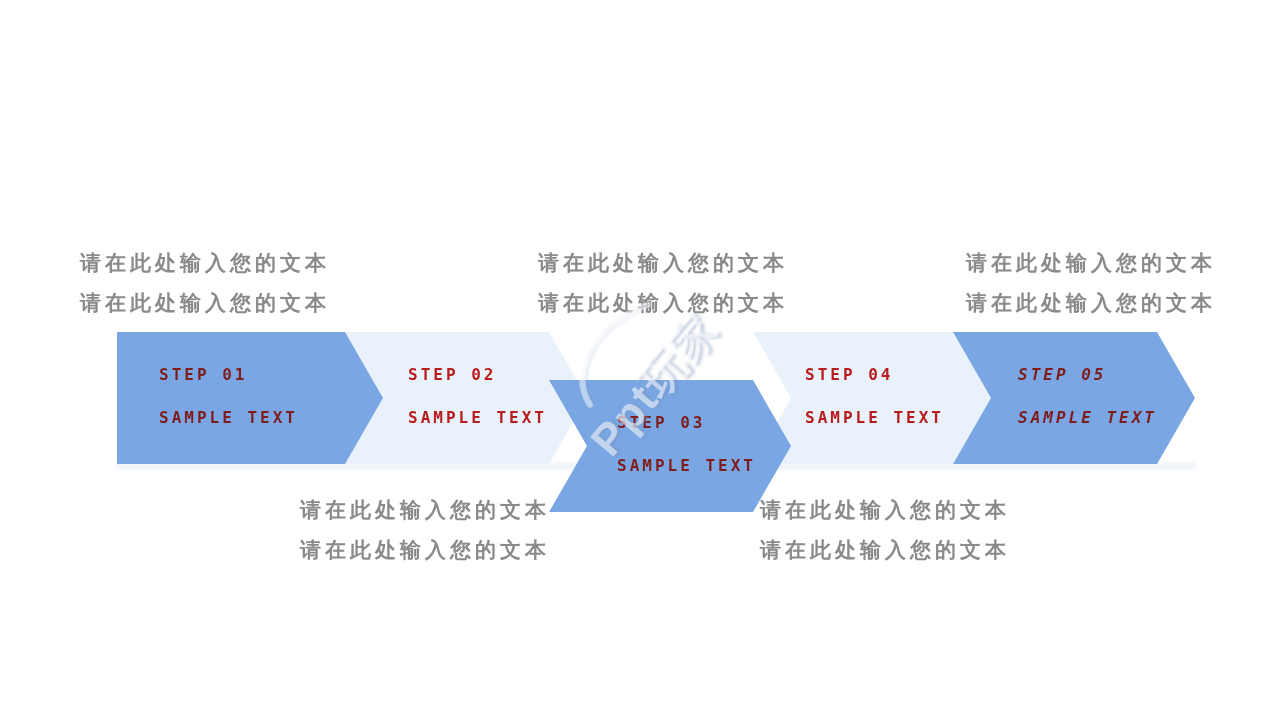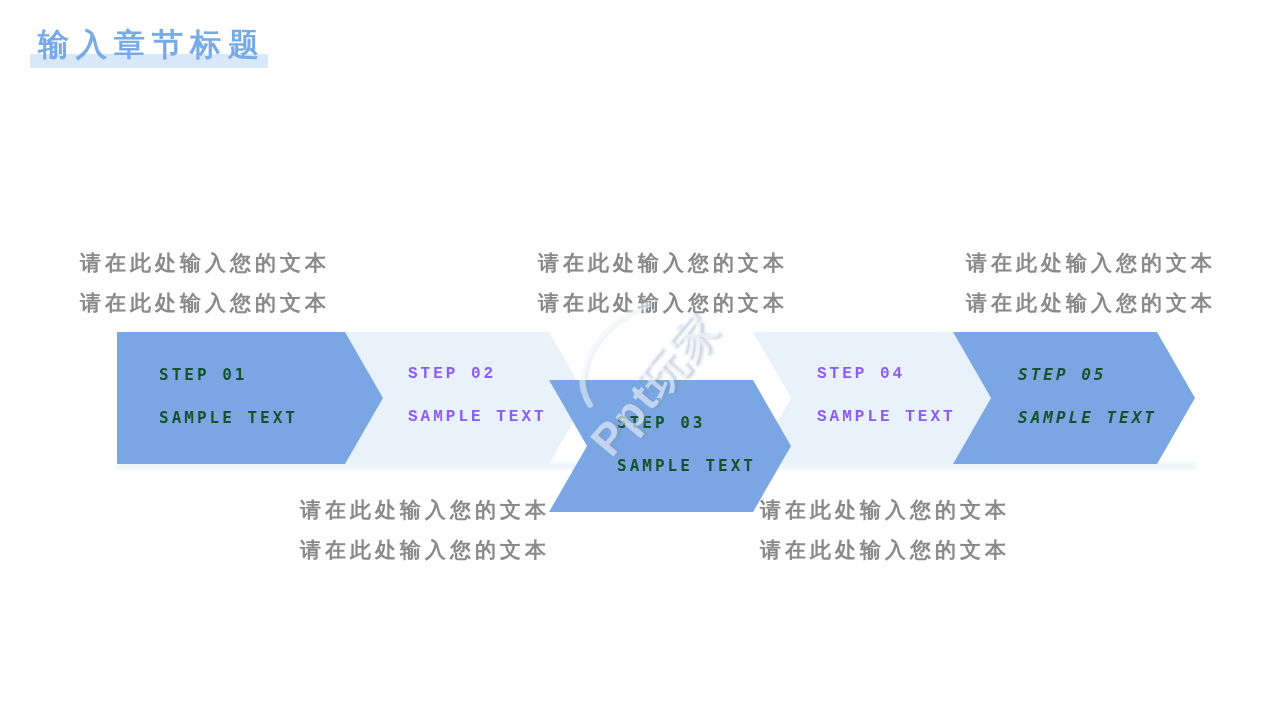--- a/index.html
+++ b/index.html
@@ -75,37 +75,37 @@
   .chev .step-no, .chev .step-label {
     position: absolute;
     font-family: "DejaVu Sans Mono", monospace;
     font-weight: bold;
     font-size: 16px;
     letter-spacing: 3px;
     white-space: nowrap;
   }
   .chev .step-no    { top: 33px; }
   .chev .step-label { top: 76px; }
-  .chev.dark  .step-no, .chev.dark  .step-label { color: #14532d; }
-  .chev.light .step-no, .chev.light .step-label { color: #8b5cf6; font-family: Liberation Mono, monospace; }
+  .chev.dark  .step-no, .chev.dark  .step-label { color: #7f1d1d; }
+  .chev.light .step-no, .chev.light .step-label { color: #b91c1c; }
 
   #c1 { left: 0;     width: 266px;
         clip-path: polygon(0 0, 228px 0, 100% 50%, 228px 100%, 0 100%); }
   #c2 { left: 228px; width: 242px;
         clip-path: polygon(0 0, 204px 0, 100% 50%, 204px 100%, 0 100%, 38px 50%); }
   #c3 { left: 432px; width: 242px;
         clip-path: polygon(0 0, 204px 0, 100% 50%, 204px 100%, 0 100%, 38px 50%); margin-top: 48px; }
   #c4 { left: 636px; width: 238px;
         clip-path: polygon(0 0, 200px 0, 100% 50%, 200px 100%, 0 100%, 38px 50%); }
   #c5 { left: 836px; width: 242px;
         clip-path: polygon(0 0, 204px 0, 100% 50%, 204px 100%, 0 100%, 38px 50%); }
   #c1 .step-no, #c1 .step-label { left: 42px; }
   #c2 .step-no, #c2 .step-label { left: 63px; }
   #c3 .step-no, #c3 .step-label { left: 68px; }
-  #c4 .step-no, #c4 .step-label { left: 64px; }
+  #c4 .step-no, #c4 .step-label { left: 52px; }
   #c5 .step-no, #c5 .step-label { left: 65px; font-style: italic; }
 
   
   .watermark {
     position: absolute;
     left: 545px; top: 280px;
     width: 220px; height: 210px;
     transform: rotate(-50deg);
     transform-origin: center center;
     z-index: 5;
@@ -126,24 +126,20 @@
     color: rgba(255,255,255,0.55);
     text-shadow: 2px 3px 3px rgba(120,145,185,0.40);
     white-space: nowrap;
   }
 </style>
 </head>
 <body>
 
 <div class="slide">
 
-  <div class="title-wrap">
-    <div class="title-highlight"></div>
-    <div class="page-title">输入章节标题</div>
-  </div>
 
   <div class="anno-group" id="anno-top-1">
     <div class="anno-line">请在此处输入您的文本</div>
     <div class="anno-line">请在此处输入您的文本</div>
   </div>
   <div class="anno-group" id="anno-top-2">
     <div class="anno-line">请在此处输入您的文本</div>
     <div class="anno-line">请在此处输入您的文本</div>
   </div>
   <div class="anno-group" id="anno-top-3">

